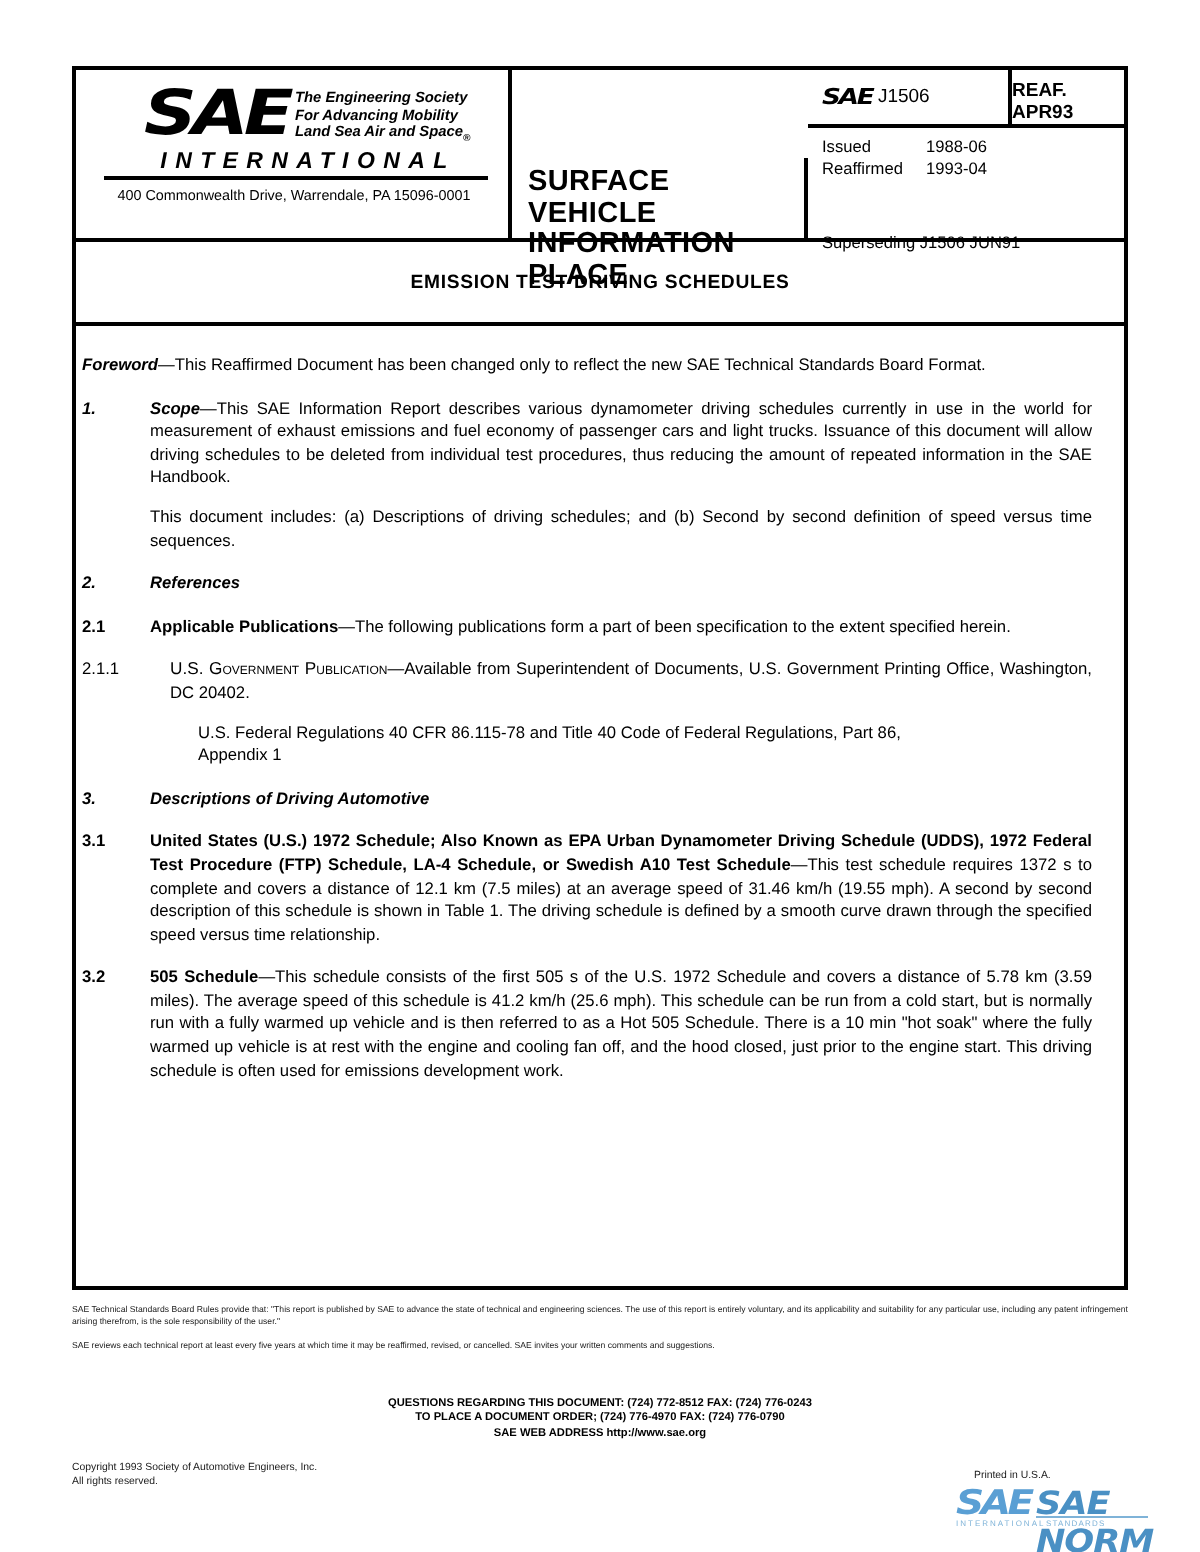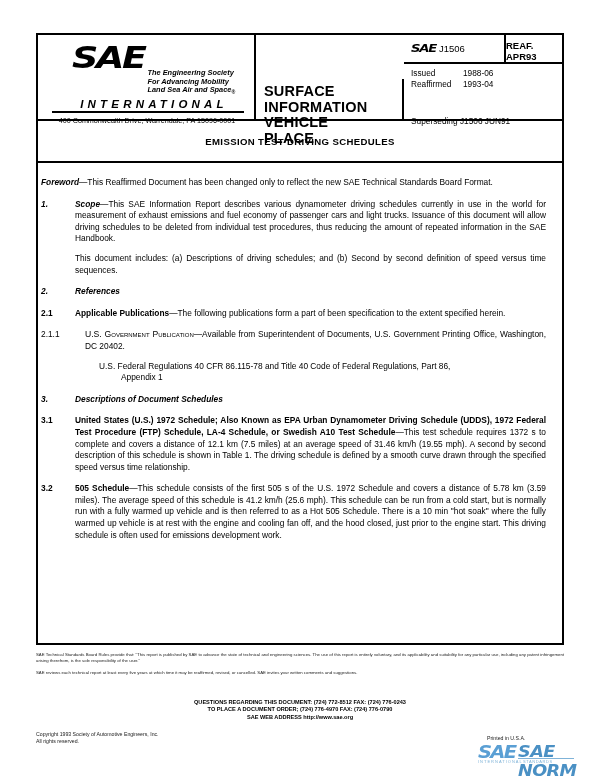--- a/index.html
+++ b/index.html
@@ -66,21 +66,20 @@
     transform-origin: left center;
     margin-right: 14px;
   }
   .logo-tagline {
     font-size: 7.4px;
     font-weight: bold;
     font-style: italic;
     line-height: 8.6px;
     padding-top: 2px;
     white-space: nowrap;
-    margin-top: 24px;
   }
   .logo-tagline .reg {
     font-size: 5px;
     vertical-align: sub;
   }
   .intl-line {
     margin: 1px 0 0 14px;
     font-size: 11.5px;
     font-weight: bold;
     font-style: italic;
@@ -192,21 +191,21 @@
   .hang .num {
     width: 34px;
     flex: 0 0 34px;
     font-weight: bold;
   }
   .hang .num.ital { font-style: italic; }
   .hang .txt { flex: 1; }
   .hang.deep .num { width: 44px; flex: 0 0 44px; font-weight: normal; }
   .indent-extra { margin-left: 34px; }
   .indent-ref { margin-left: 58px; text-indent: 0; }
-  .indent-ref .sub { display: block; margin-left: 22px; }
+  .indent-ref .sub { display: block; }
 
   b.run { font-weight: bold; }
   i.run { font-style: italic; font-weight: bold; }
   .smallcaps {
     font-variant: small-caps;
     font-size: 8.6px;
   }
 
   
   .fineprint {
@@ -321,22 +320,22 @@
             <div><span>Land Sea Air and Space</span><span class="reg">®</span></div>
           </div>
         </div>
         <div class="intl-line">INTERNATIONAL</div>
         <div class="addr-rule"></div>
         <div class="addr-line">400 Commonwealth Drive, Warrendale, PA 15096-0001</div>
       </div>
 
       <div class="mast-title">
         <div>SURFACE</div>
+        <div>VEHICLE</div>
         <div>INFORMATION</div>
-        <div>VEHICLE</div>
         <div>PLACE</div>
       </div>
 
       <div class="mast-ids">
         <div class="ids-top">
           <div class="ids-num">
             <span class="mini-sae">SAE</span>
             <span class="ids-num-text">J1506</span>
           </div>
           <div class="ids-reaf">
@@ -395,21 +394,21 @@
         </div>
       </div>
 
       <div class="blk indent-ref">
         <span>U.S. Federal Regulations 40 CFR 86.115-78 and Title 40 Code of Federal Regulations, Part 86,</span>
         <span class="sub">Appendix 1</span>
       </div>
 
       <div class="blk hang">
         <div class="num ital">3.</div>
-        <div class="txt"><i class="run">Descriptions of Document Schedules</i></div>
+        <div class="txt"><i class="run">Descriptions of Driving Automotive</i></div>
       </div>
 
       <div class="blk hang">
         <div class="num">3.1</div>
         <div class="txt">
           <b class="run">United States (U.S.) 1972 Schedule; Also Known as EPA Urban Dynamometer Driving Schedule (UDDS), 1972 Federal Test Procedure (FTP) Schedule, LA-4 Schedule, or Swedish A10 Test Schedule</b><span>—This test schedule requires 1372 s to complete and covers a distance of 12.1 km (7.5 miles) at an average speed of 31.46 km/h (19.55 mph). A second by second description of this schedule is shown in Table 1. The driving schedule is defined by a smooth curve drawn through the specified speed versus time relationship.</span>
         </div>
       </div>
 
       <div class="blk hang">

